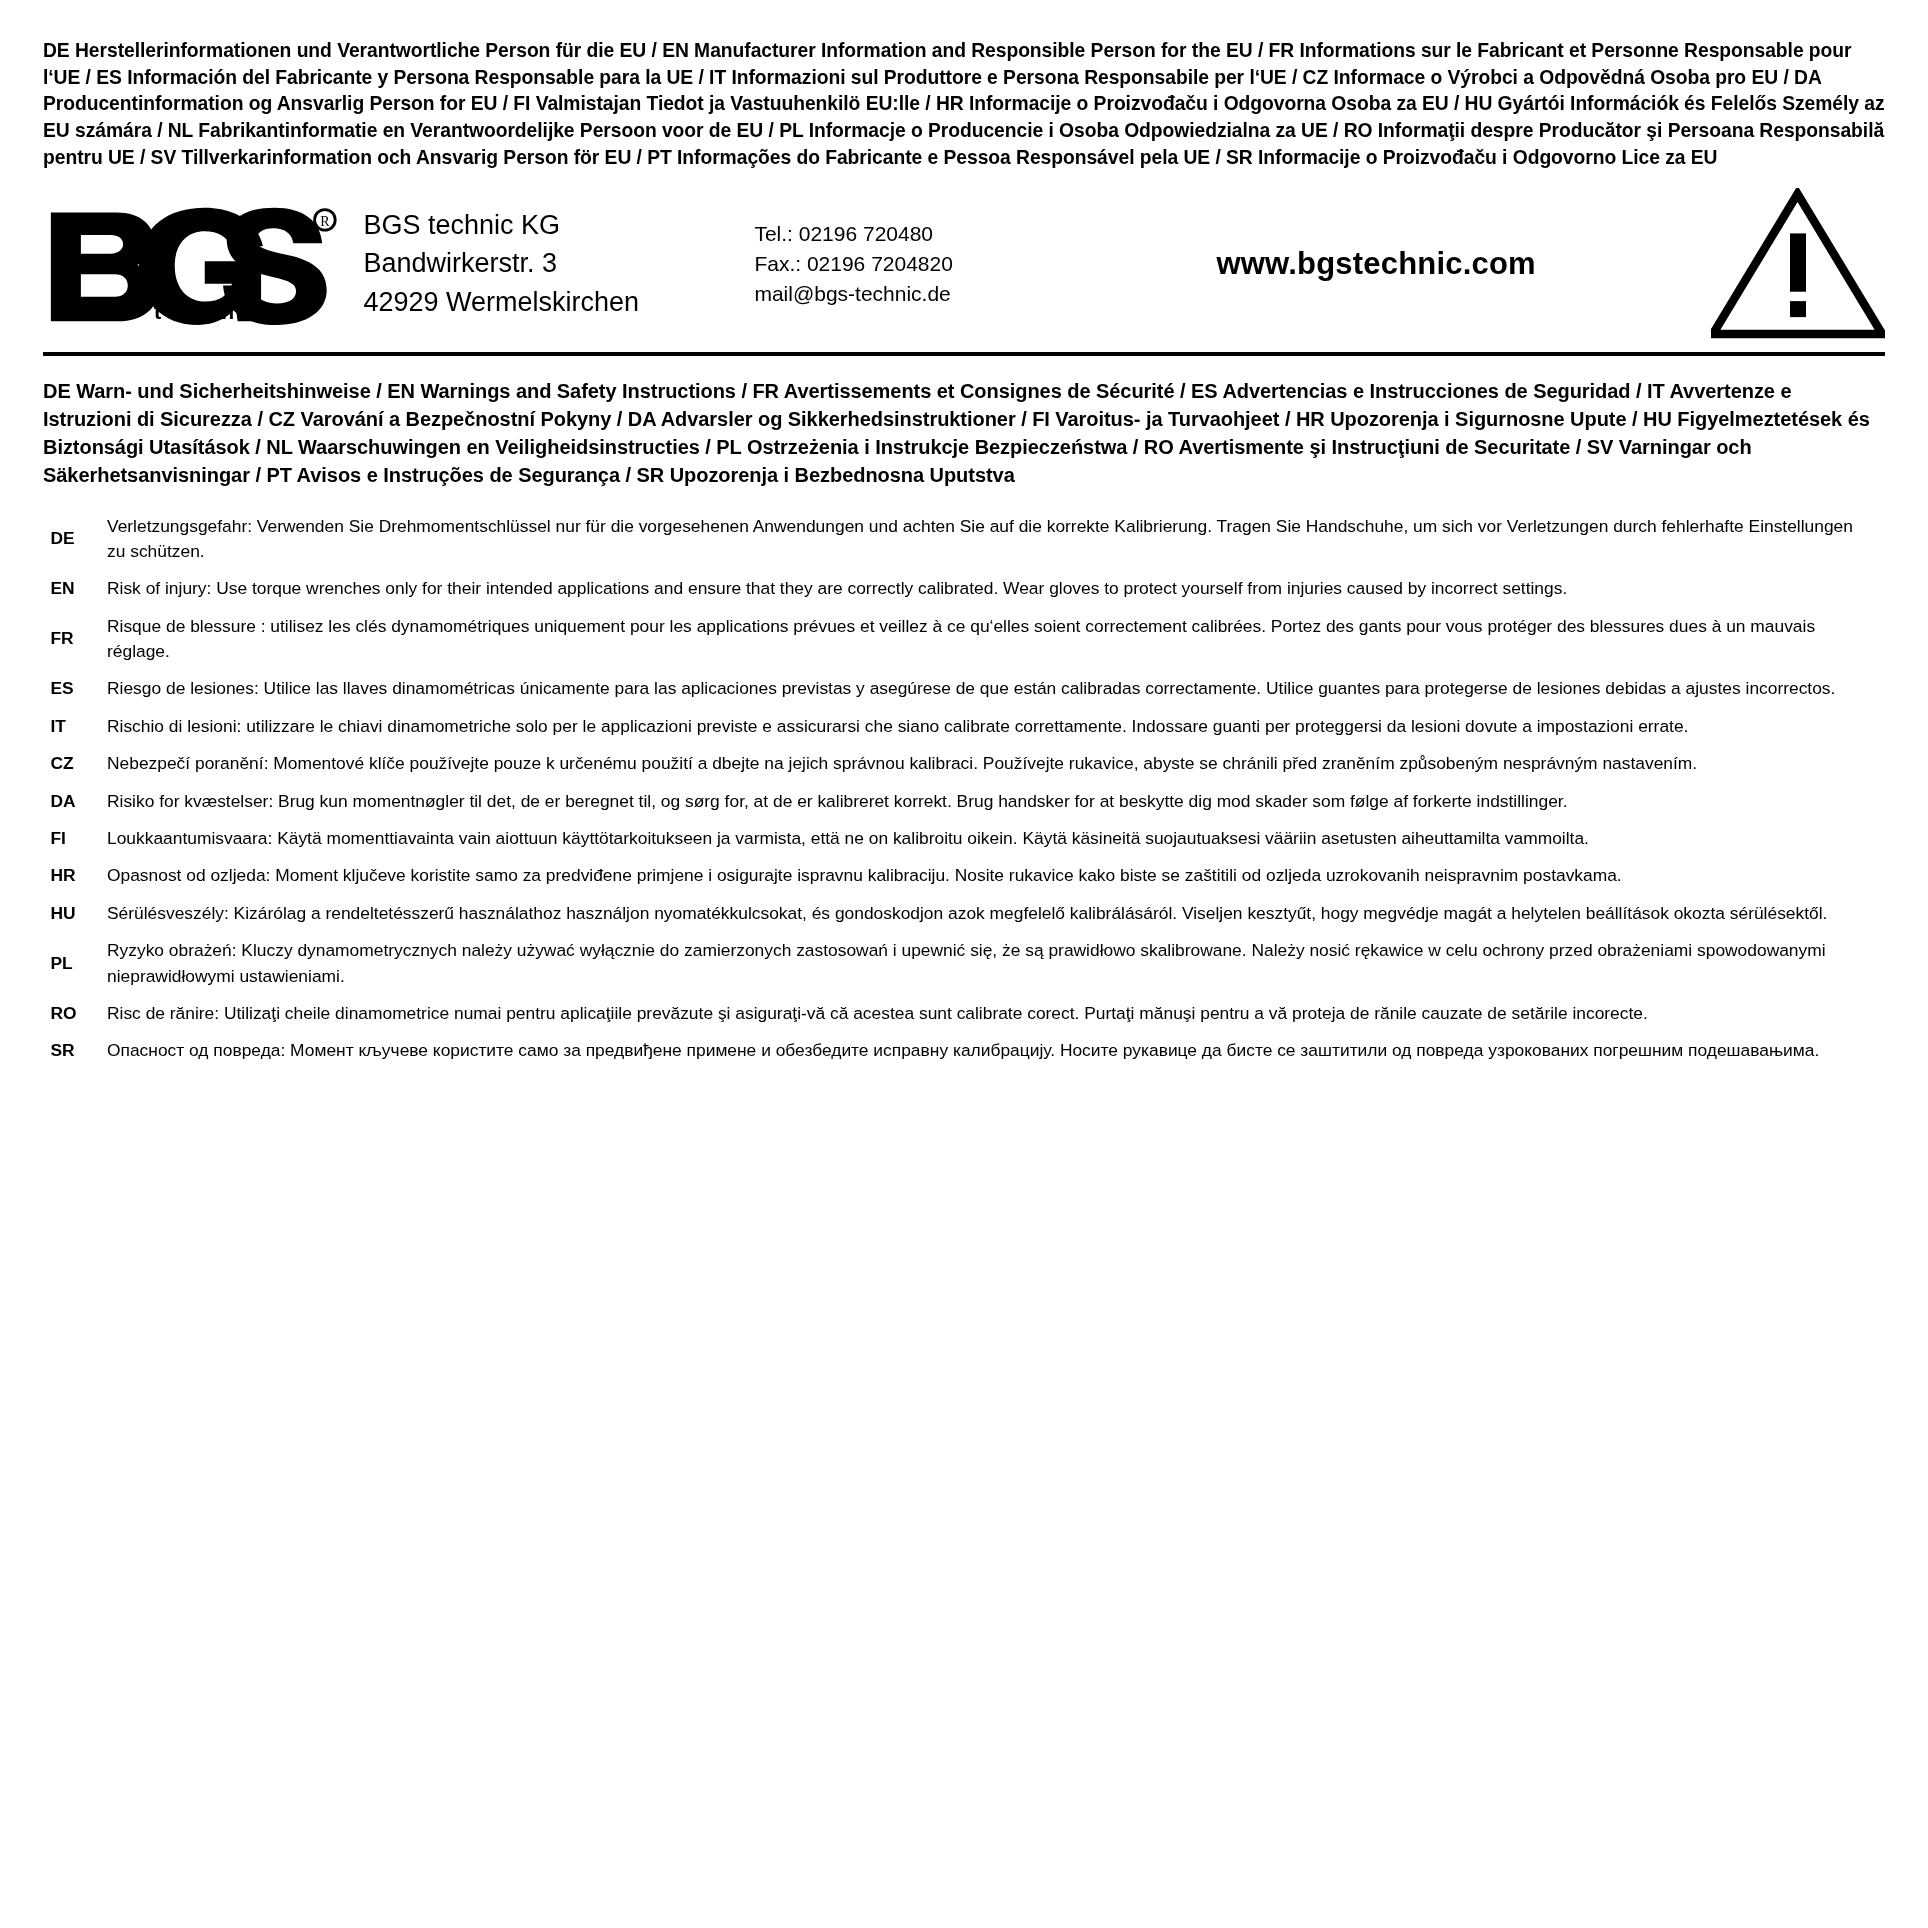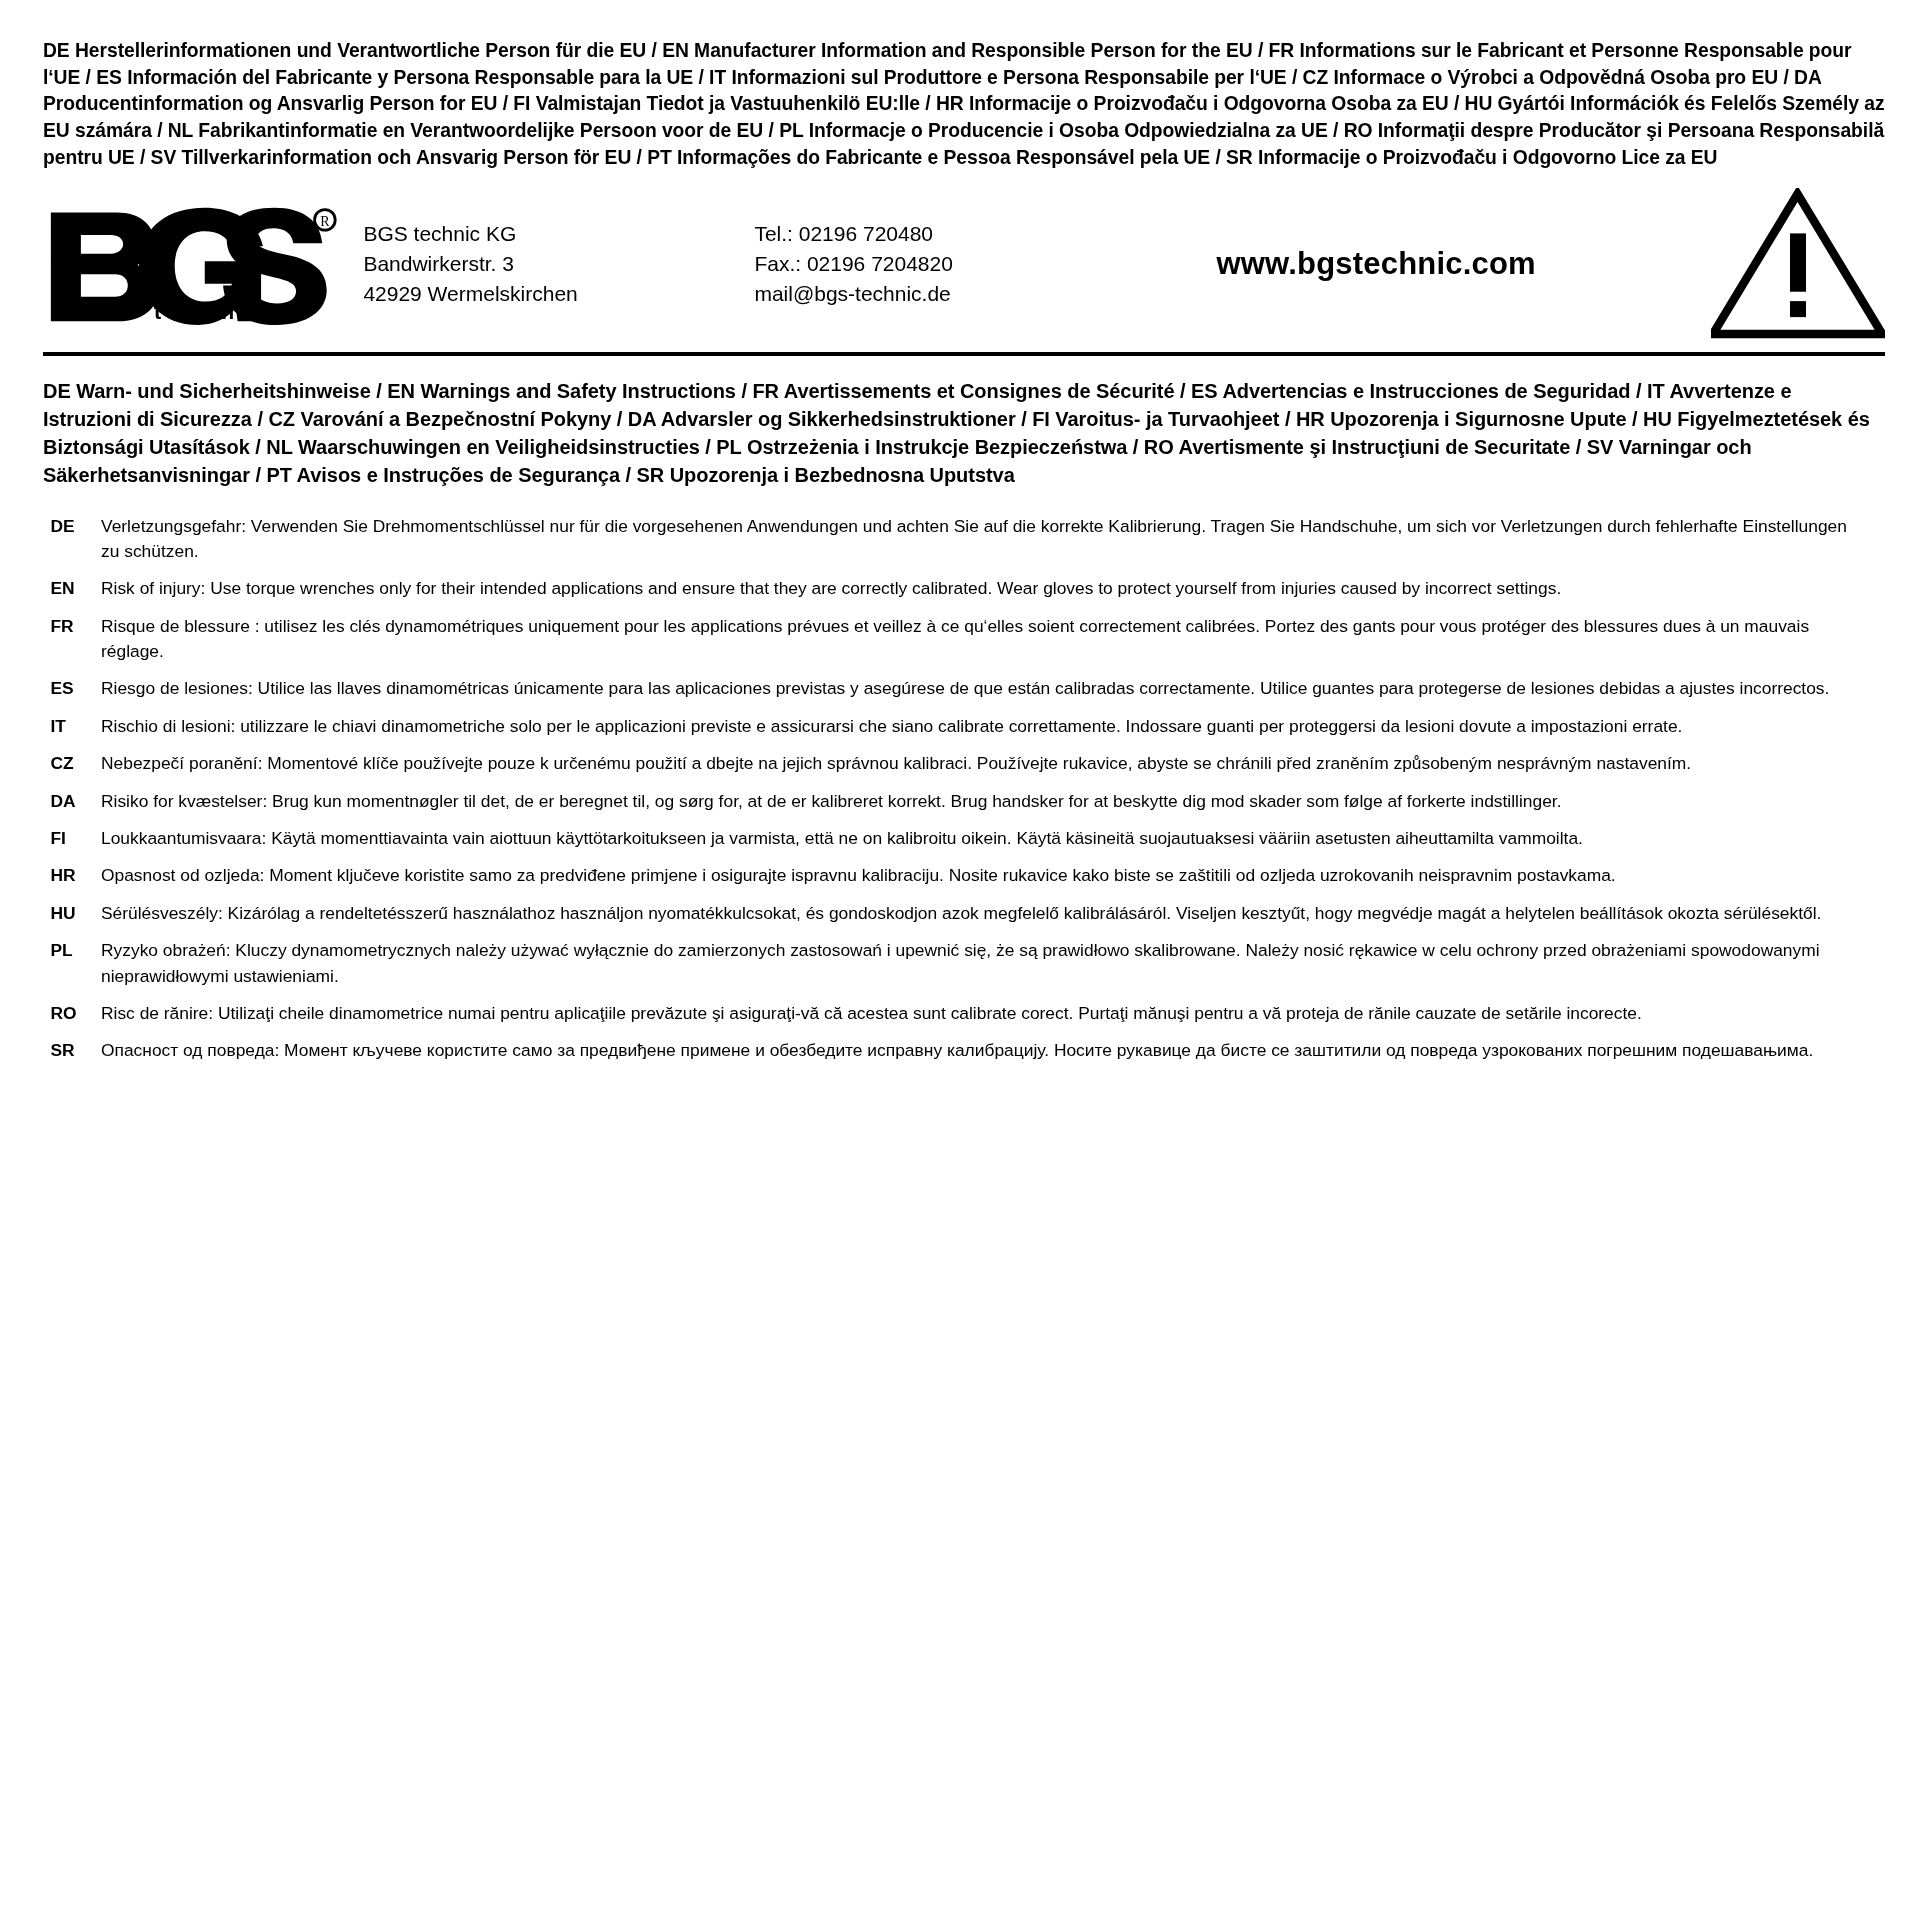--- a/index.html
+++ b/index.html
@@ -42,21 +42,21 @@
   }
   .logo-wrap {
     width: 311px;
     flex: 0 0 311px;
     position: relative;
   }
   .logo-svg { display: block; }
 
   .addr-block {
     flex: 0 0 391px;
-    font-size: 21px;
+    font-size: 27px;
     line-height: 1.42;
     padding-left: 9.4px;
   }
   .contact-block {
     flex: 0 0 311px;
     font-size: 21px;
     line-height: 1.42;
   }
   .web-block {
     flex: 1 1 auto;
@@ -81,22 +81,23 @@
     letter-spacing: -0.05px;
     margin: 21px 0 24.5px 0;
   }
 
   
   .warn-list {
     margin-top: 3.8px;
   }
   .warn-row {
     display: flex;
-    align-items: flex-start;
+    align-items: center;
     margin-bottom: 12.2px;
+    gap: 6px;
   }
   .warn-code {
     flex: 0 0 58px;
     font-size: 17.4px;
     font-weight: bold;
     line-height: 1.45;
     padding-left: 7.5px;
     box-sizing: border-box;
   }
   .warn-text {

